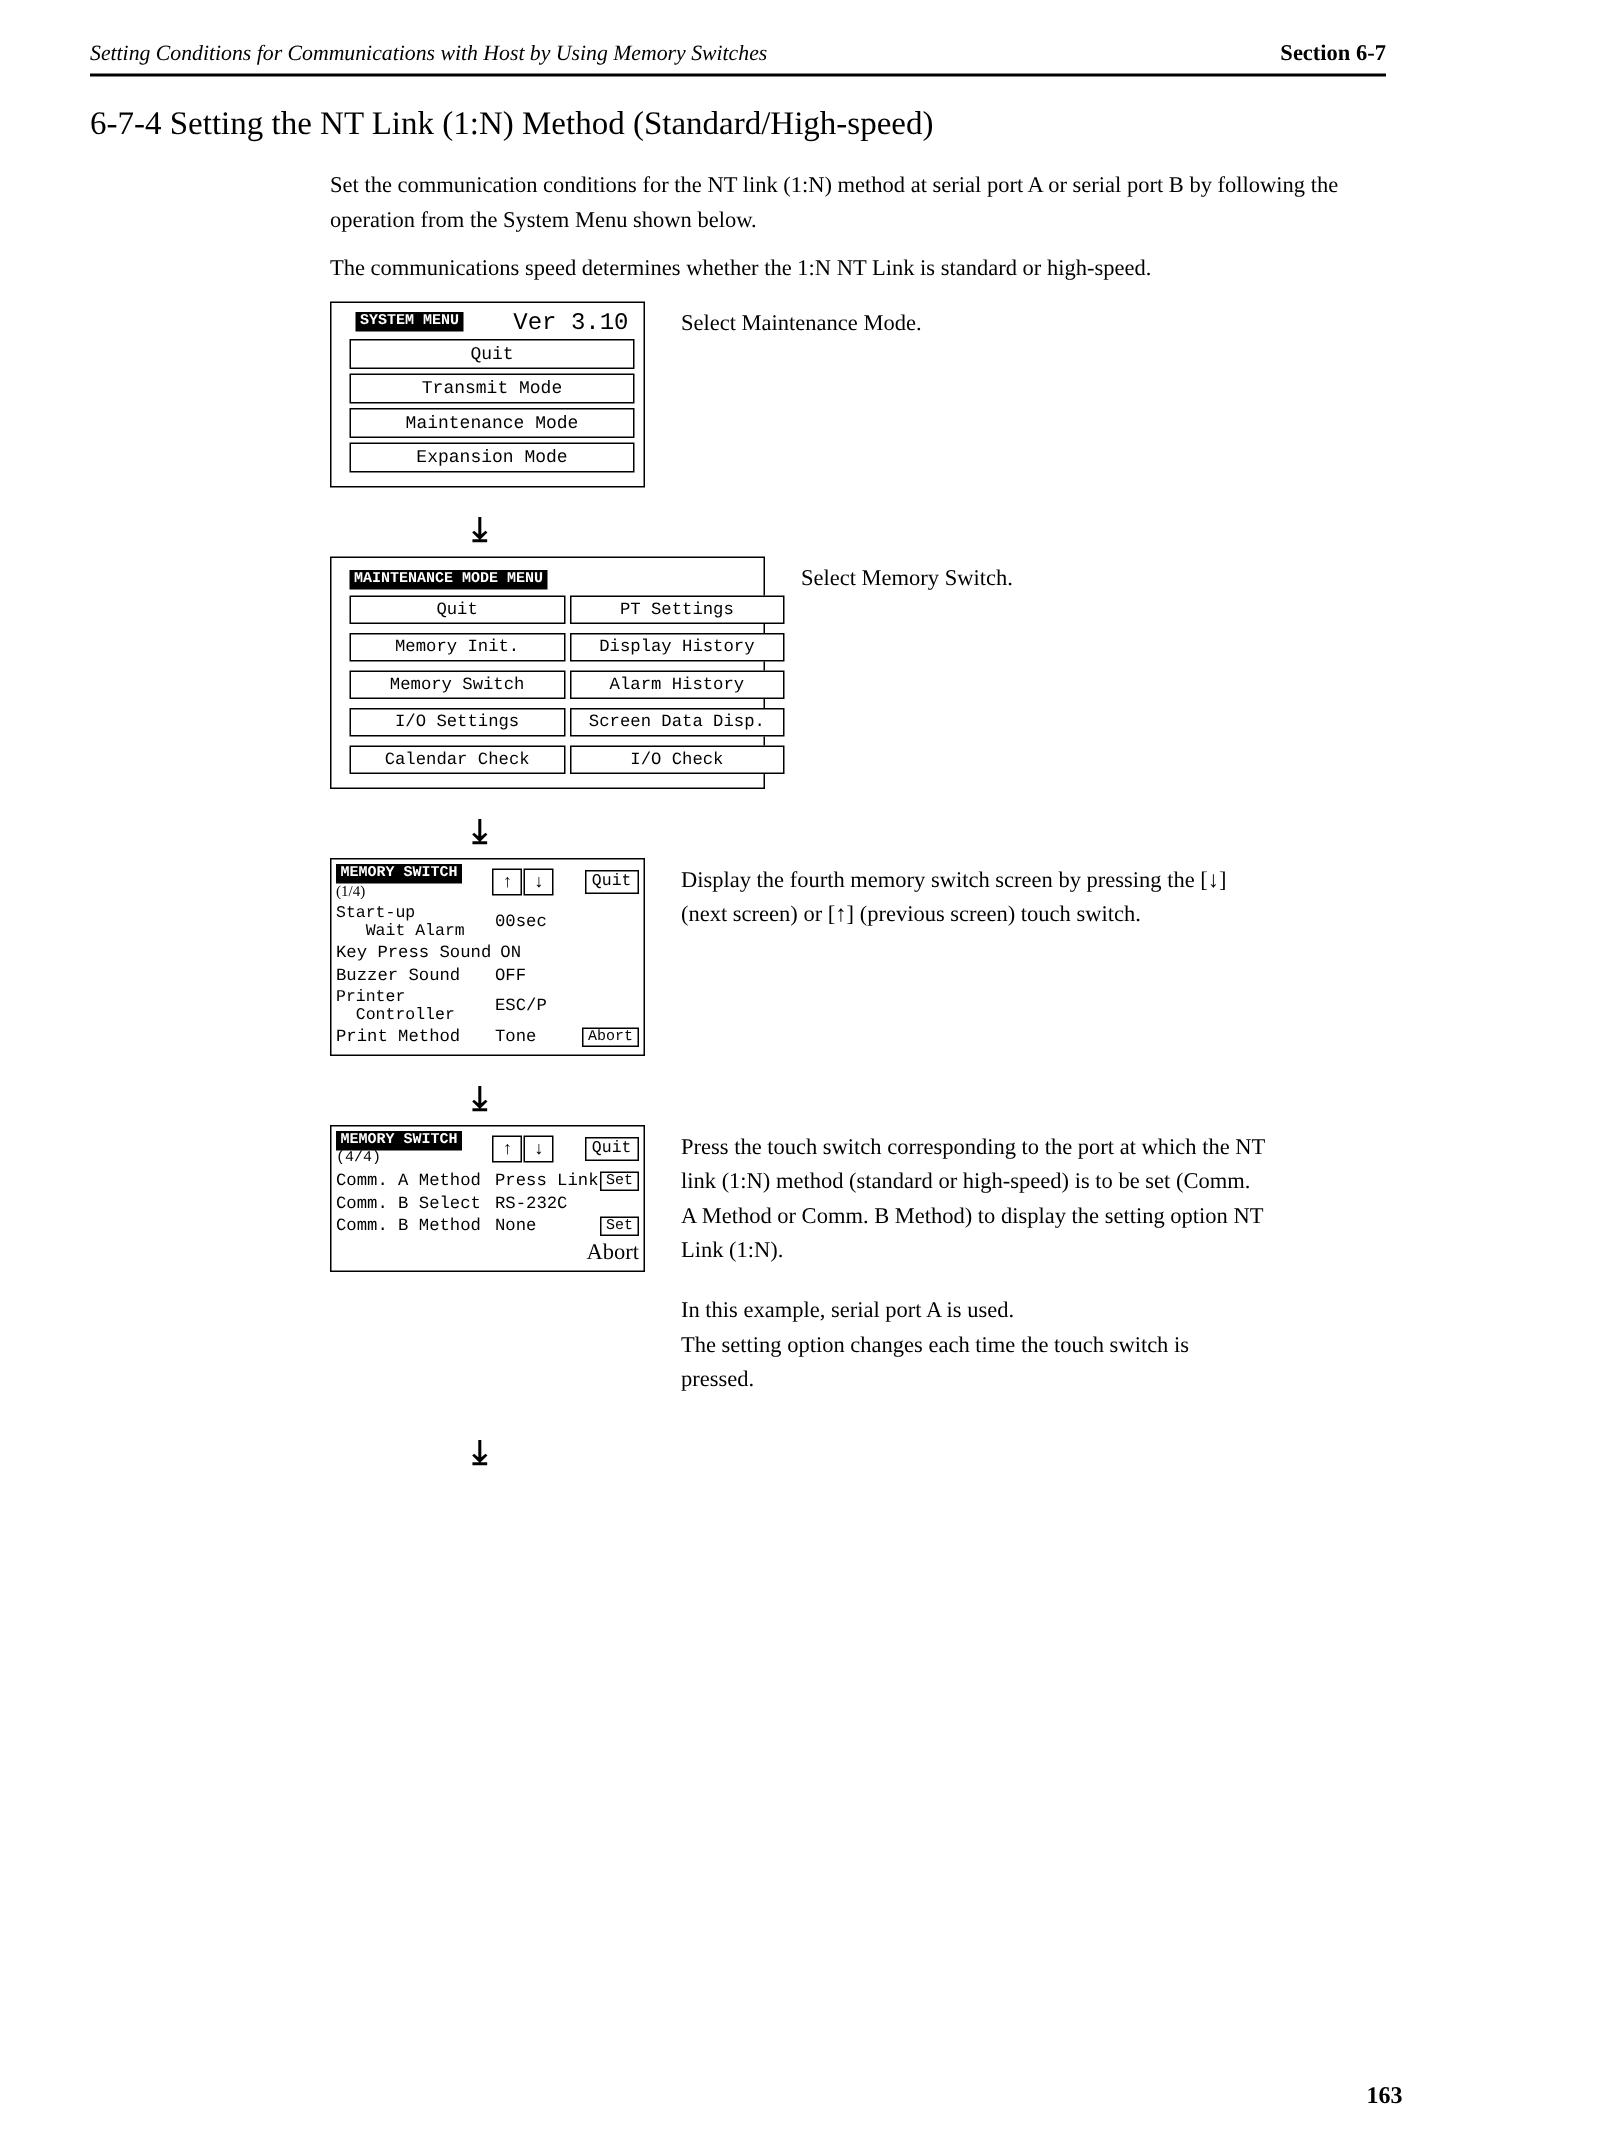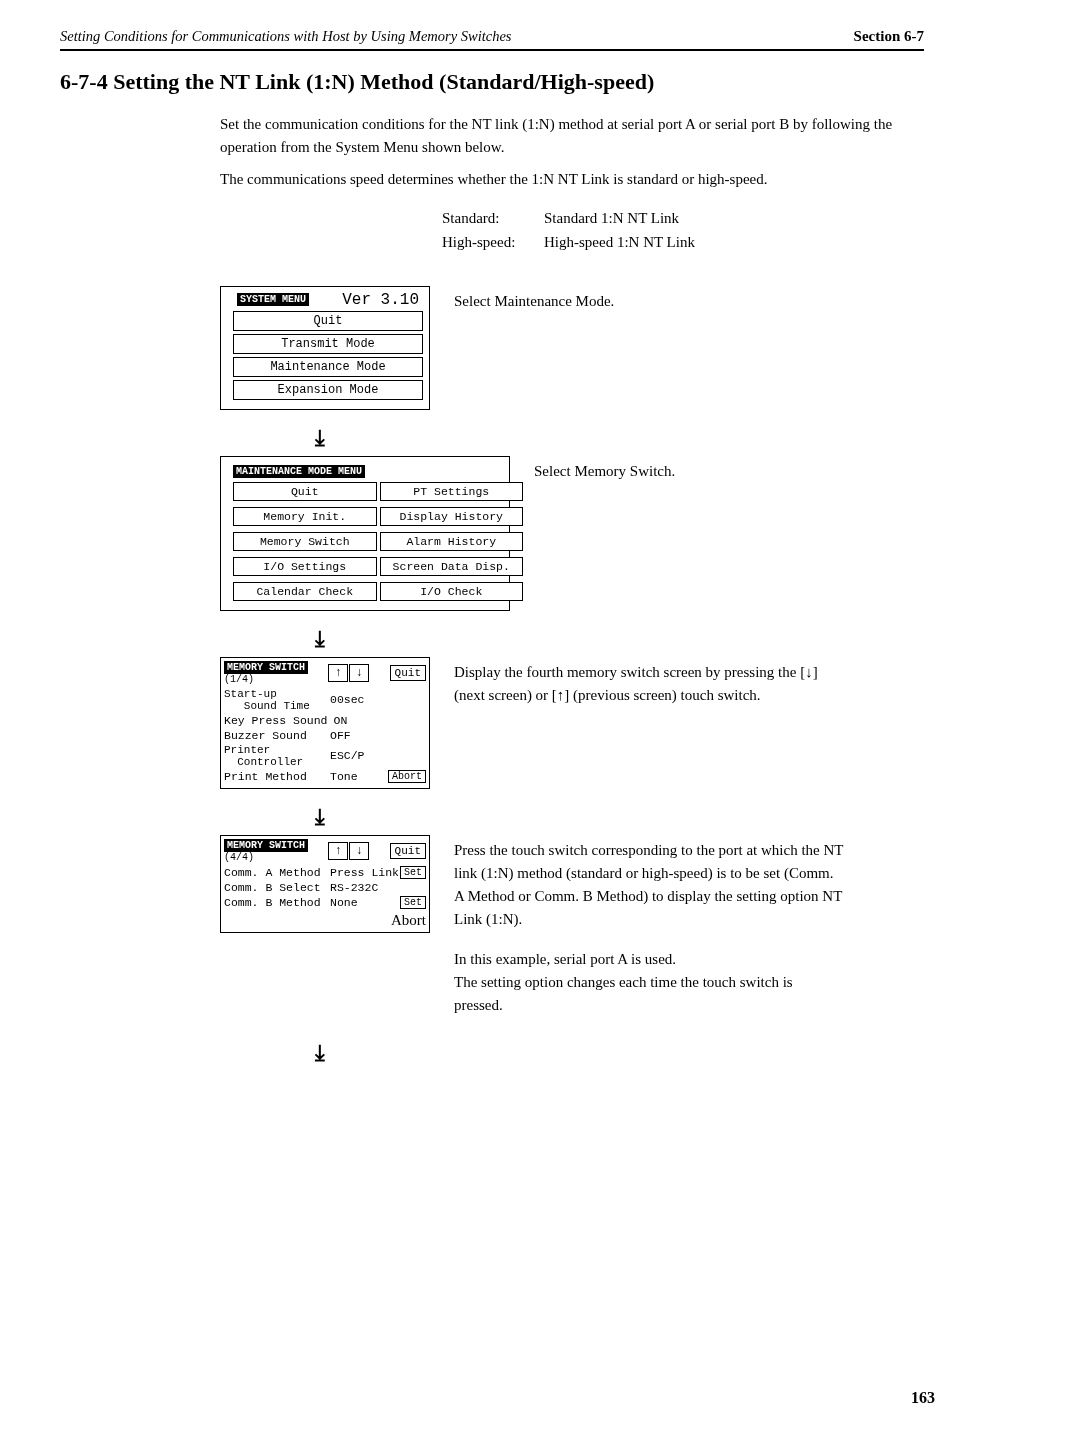--- a/index.html
+++ b/index.html
@@ -35,21 +35,21 @@
     }
     .page-header-section {
       font-weight: bold;
       font-size: 15px;
       white-space: nowrap;
     }
 
     
     .section-title {
       font-size: 22px;
-      font-weight: bold;
+      font-weight: normal;
       margin-bottom: 18px;
     }
 
     
     .body-text {
       margin-left: 160px;
       margin-bottom: 10px;
       font-size: 15px;
       line-height: 1.5;
     }
@@ -252,34 +252,20 @@
     <span class="page-header-section">
       <span>Section</span>&nbsp;<span>6-7</span>
     </span>
   </div>
 
   <div class="section-title">6-7-4  Setting the NT Link (1:N) Method (Standard/High-speed)</div>
 
   <div class="body-text">Set the communication conditions for the NT link (1:N) method at serial port A or serial port B by following the operation from the System Menu shown below.</div>
   <div class="body-text">The communications speed determines whether the 1:N NT Link is standard or high-speed.</div>
 
-  <div class="body-text" style="margin-bottom:0;">
-    <table class="speed-table">
-      <tbody>
-          <tr>
-        <td>Standard:</td>
-        <td>Standard 1:N NT Link</td>
-      </tr>
-      <tr>
-        <td>High-speed:</td>
-        <td>High-speed 1:N NT Link</td>
-      </tr>
-    </tbody>
-      </table>
-  </div>
 
   <div class="diagrams">
 
     <div class="diagram-section">
       <div class="diagram-col">
         <div class="sysbox menu-outer">
           <div class="header-row">
             <span class="inv-title">SYSTEM MENU</span>
             <span style="font-size:16px; font-family:'Courier New', monospace;">Ver 3.10</span>
           </div>
@@ -322,31 +308,31 @@
     </div>
 
     <div class="arrow-section">⤓</div>
 
     <div class="diagram-section">
       <div class="diagram-col">
         <div class="membox">
           <div class="top-bar">
             <div style="display:flex; flex-direction:column; line-height:1.1;">
               <span class="title-inv">MEMORY SWITCH</span>
-              <span style="font-size:10px; font-family:Liberation Mono, monospace;">(1/4)</span>
+              <span style="font-size:10px; font-family:Liberation Serif, serif;">(1/4)</span>
             </div>
             <div class="arrow-btns">
               <div class="arr-btn">↑</div>
               <div class="arr-btn">↓</div>
             </div>
             <div class="quit-btn">Quit</div>
           </div>
           <div class="row">
             <span class="label" style="white-space:pre; font-size:11px;">Start-up
-   Sound Time</span>
+   Wait Alarm</span>
             <span class="value">00sec</span>
           </div>
           <div class="row">
             <span class="label">Key Press Sound</span>
             <span class="value">ON</span>
           </div>
           <div class="row">
             <span class="label">Buzzer Sound</span>
             <span class="value">OFF</span>
           </div>

